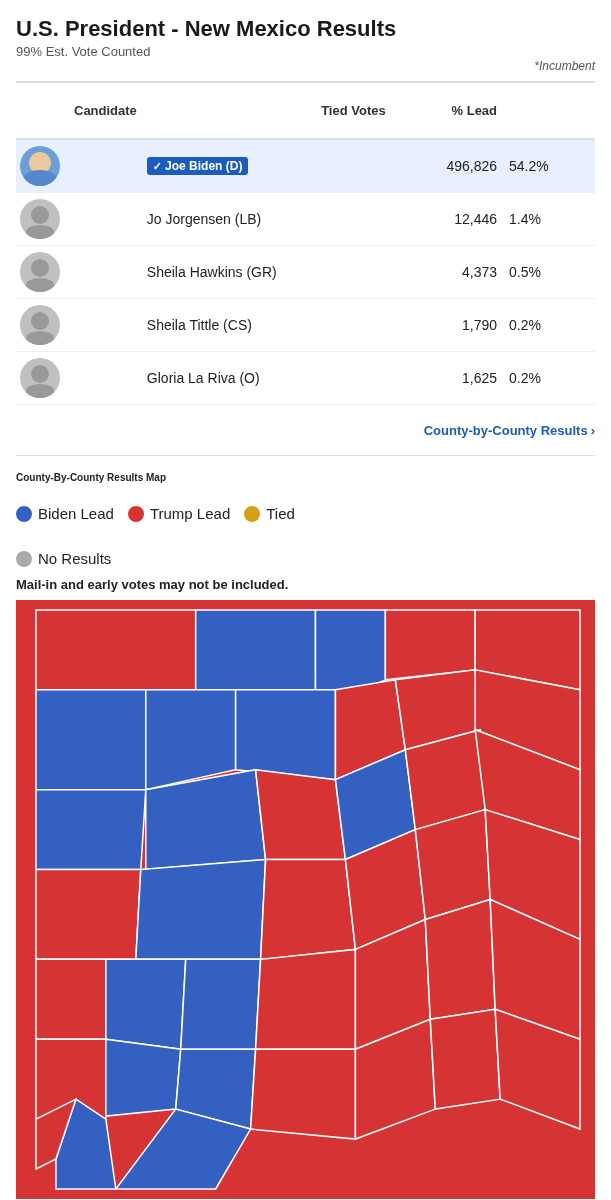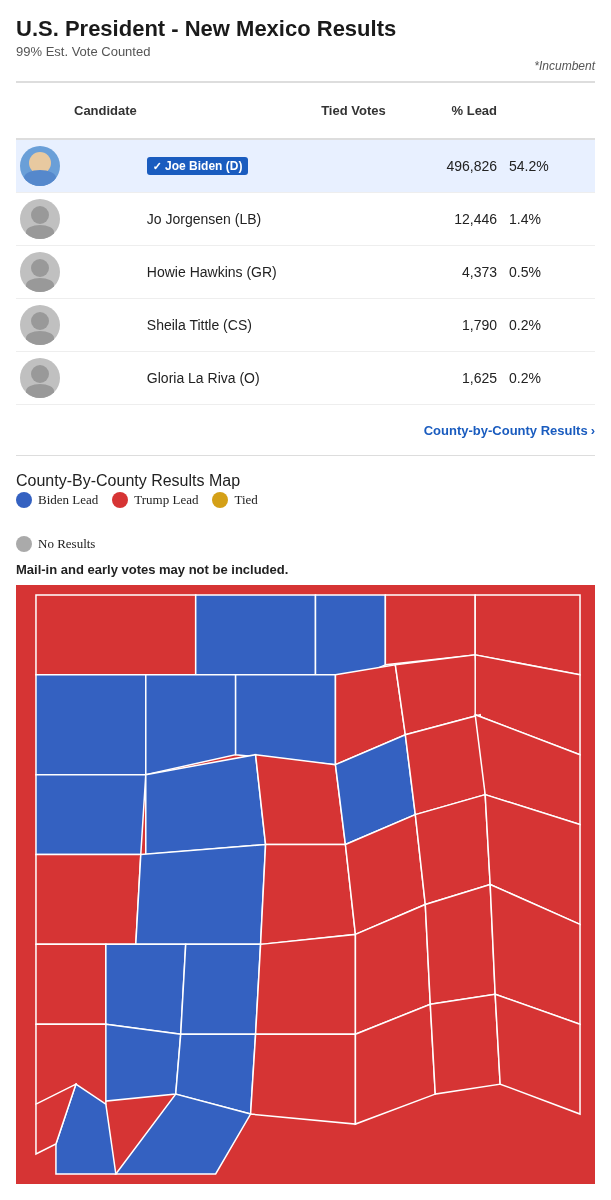--- a/index.html
+++ b/index.html
@@ -96,36 +96,35 @@
       text-decoration: none;
       cursor: pointer;
       display: inline-flex;
       align-items: center;
       gap: 3px;
     }
     .map-section {
       margin-top: 16px;
     }
     .map-section-title {
-      font-size: 16px;
-      font-weight: 400;
-      margin-bottom: 2px;
+      font-size: 10px;
+      font-weight: 700;
+      margin-bottom: 22px;
     }
     .legend {
       display: flex;
       flex-wrap: wrap;
       gap: 14px;
       margin-bottom: 8px;
     }
     .legend-item {
       display: flex;
       align-items: center;
       gap: 6px;
-      font-size: 13px;
-      font-family: Liberation Serif, serif;
+      font-size: 15px;
     }
     .legend-dot {
       width: 16px;
       height: 16px;
       border-radius: 50%;
       flex-shrink: 0;
     }
     .legend-dot-blue { background: #3461c1; }
     .legend-dot-red { background: #d63434; }
     .legend-dot-gold { background: #d4a017; }
@@ -295,21 +294,21 @@
           <td class="votes-cell">12,446</td>
           <td class="pct-cell">1.4%</td>
         </tr>
         <tr>
           <td style="padding: 6px 0px 6px 4px; width: 50px;">
             <div class="generic-face">
         <div class="face-head"></div>
         <div class="face-body"></div>
       </div>
           </td>
-          <td style="padding-left: 4px;"><span class="candidate-name">Howie Hawkins (GR)</span></td>
+          <td style="padding-left: 4px;"><span class="candidate-name">Sheila Hawkins (GR)</span></td>
           <td class="votes-cell">4,373</td>
           <td class="pct-cell">0.5%</td>
         </tr>
         <tr>
           <td style="padding: 6px 0px 6px 4px; width: 50px;">
             <div class="generic-face">
         <div class="face-head"></div>
         <div class="face-body"></div>
       </div>
           </td>

